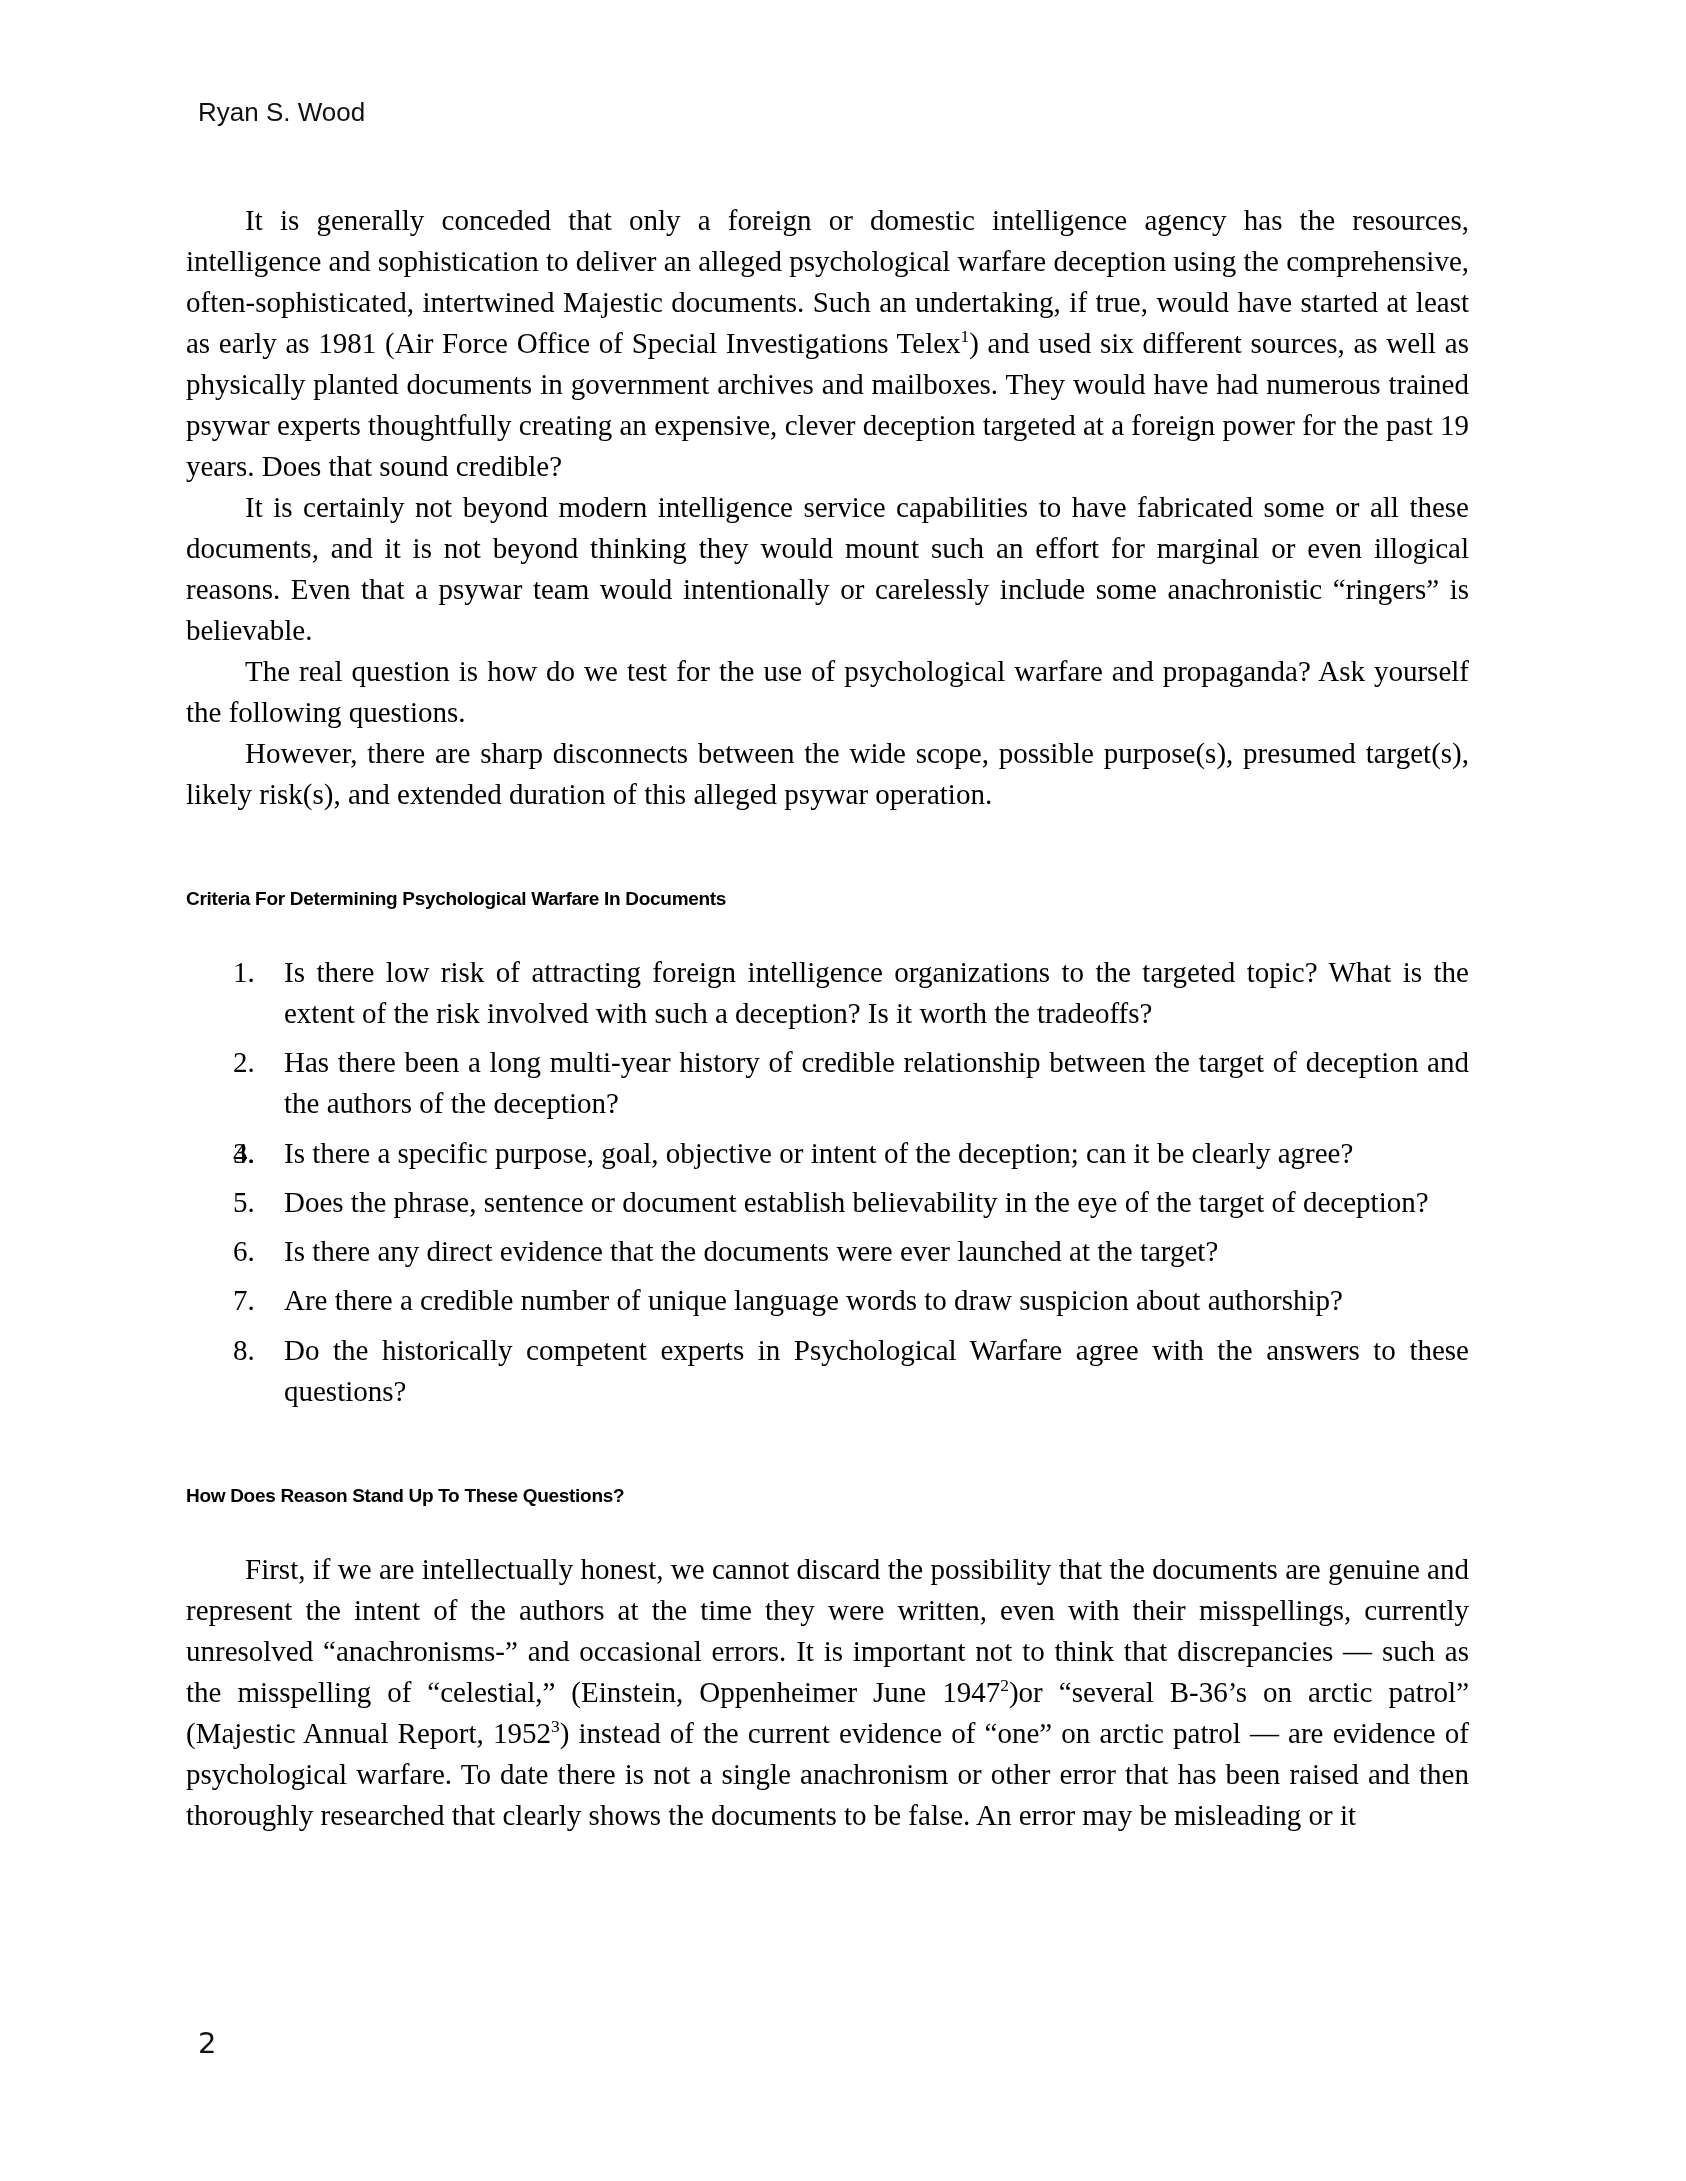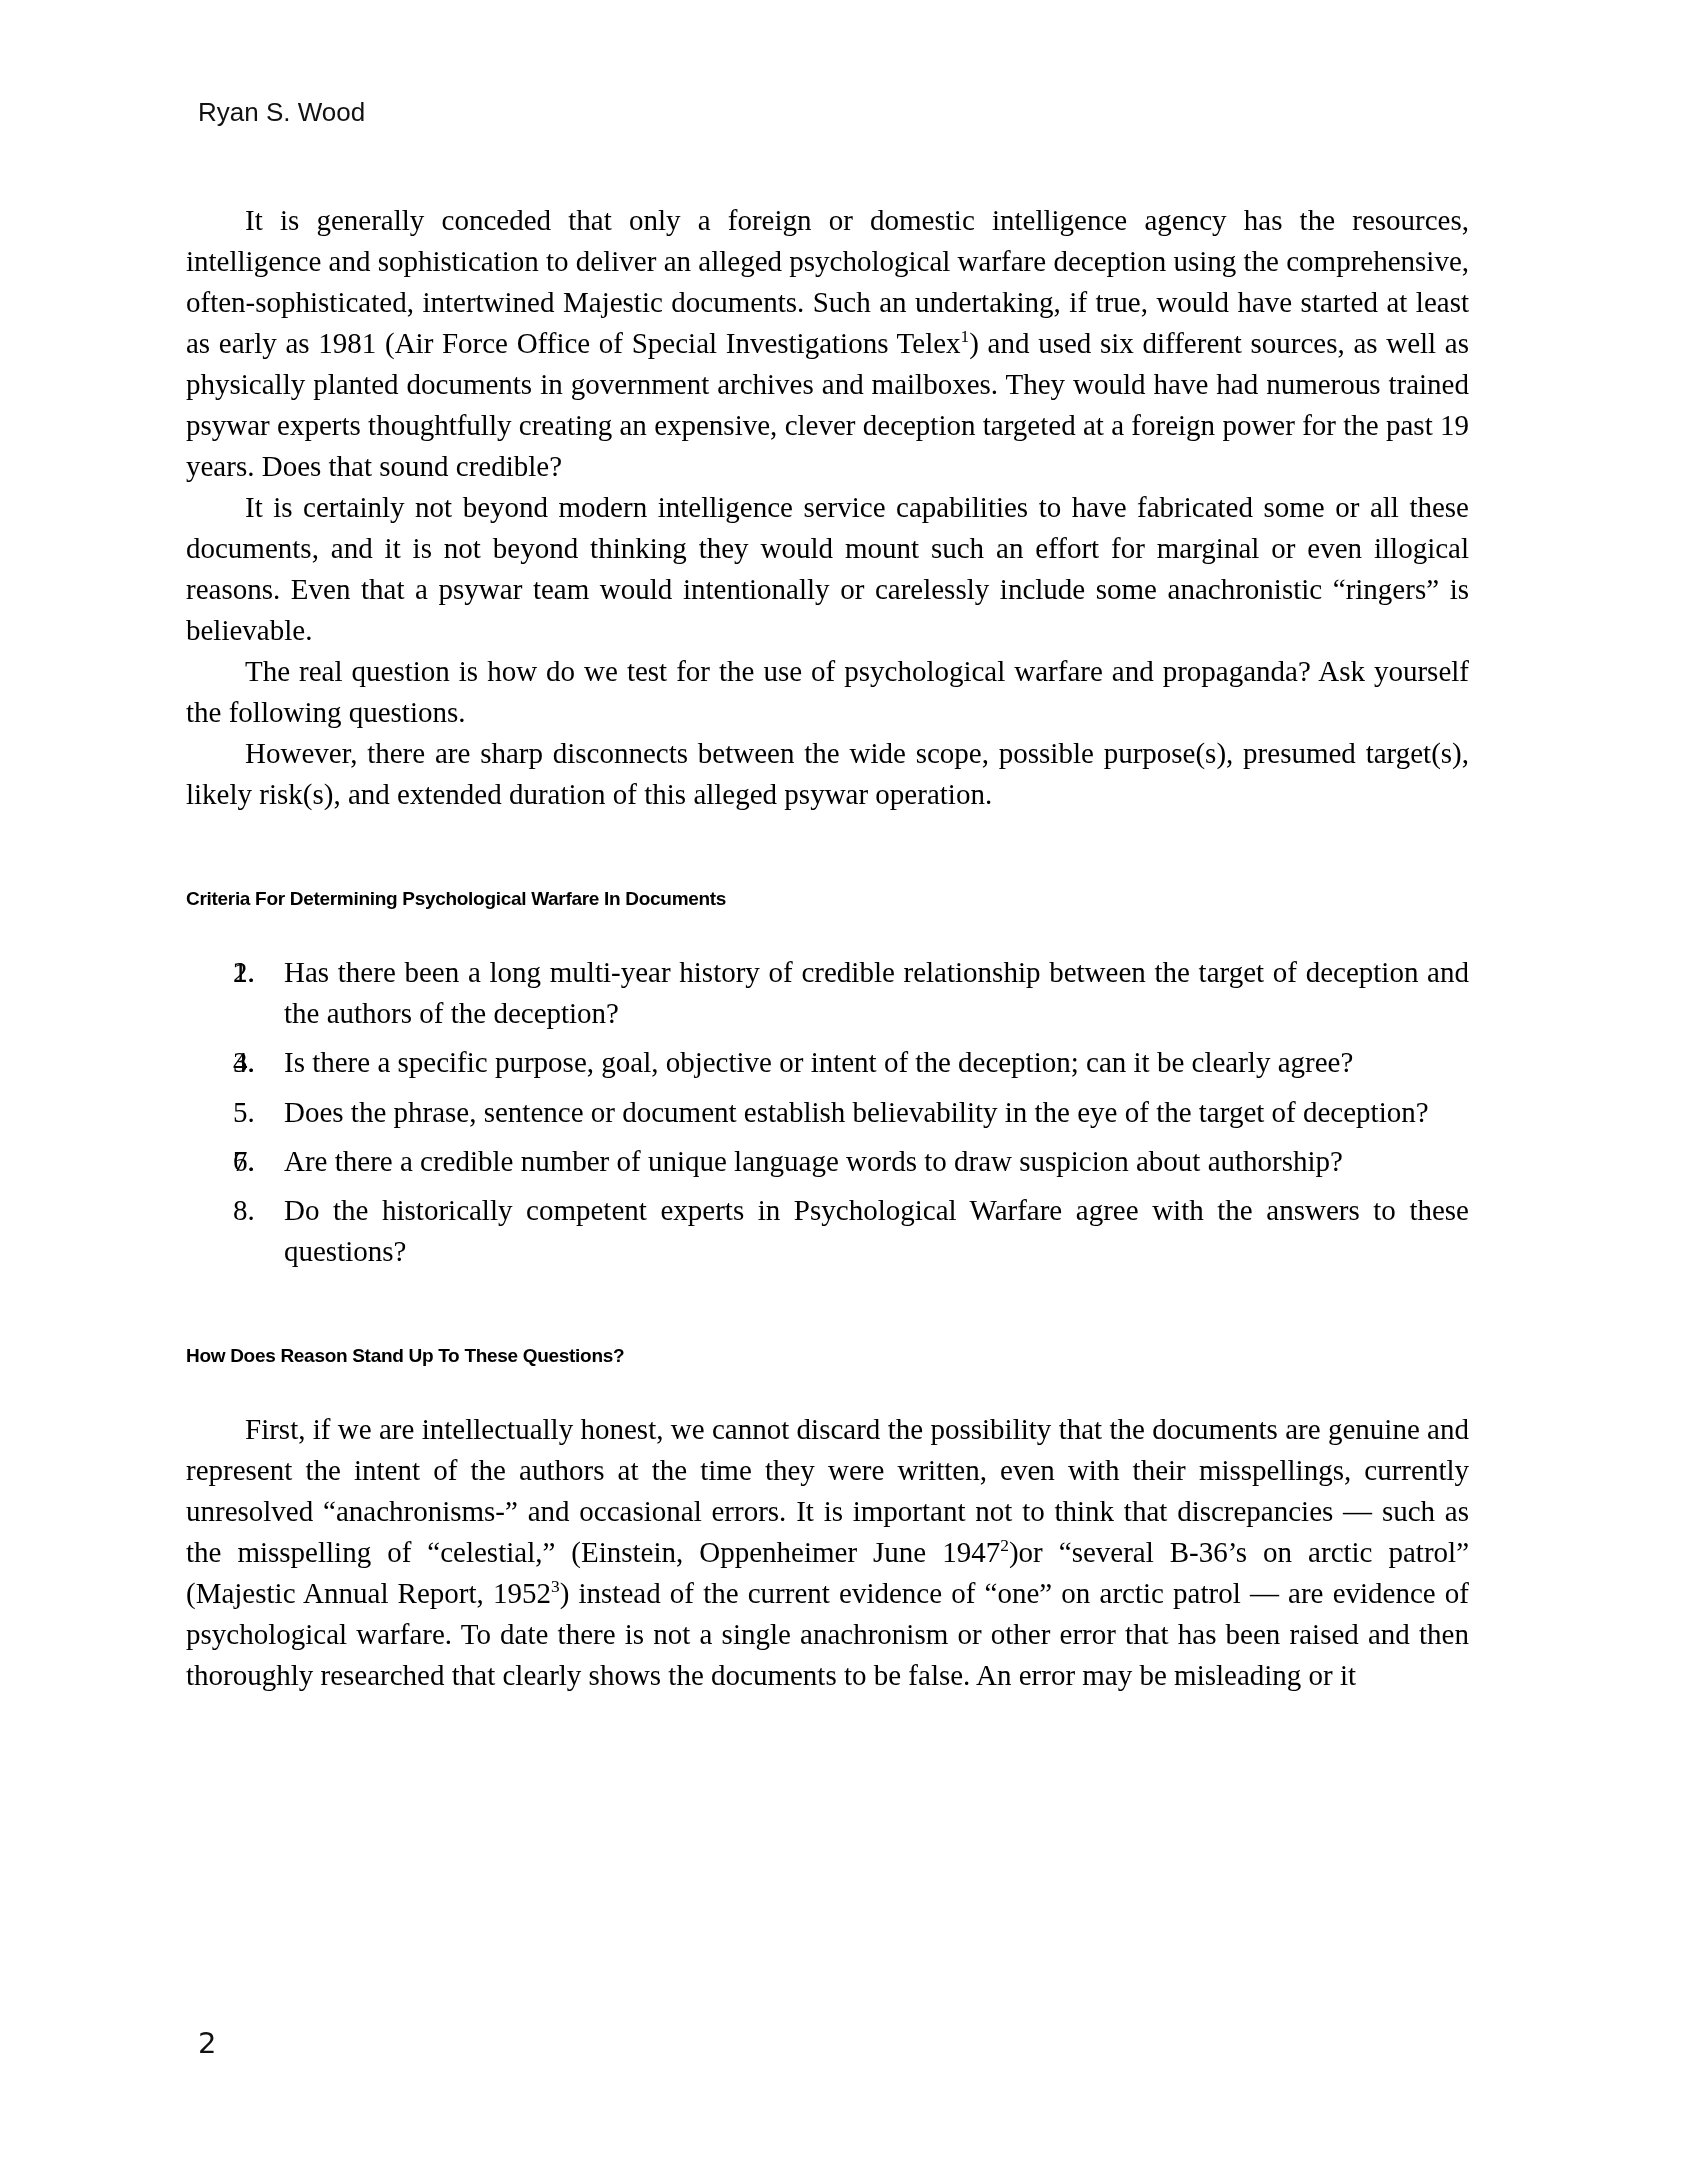--- a/index.html
+++ b/index.html
@@ -33,26 +33,26 @@
 <div class="header">Ryan S. Wood</div>
 
 <div class="content">
   <p><span>It is generally conceded that only a foreign or domestic intelligence agency has the resources, intelligence and sophistication to deliver an alleged psychological warfare deception using the comprehensive, often-sophisticated, intertwined Majestic documents. Such an undertaking, if true, would have started at least as early as 1981 (Air Force Office of Special Investigations Telex</span><sup>1</sup><span>) and used six different sources, as well as physically planted documents in government archives and mailboxes. They would have had numerous trained psywar experts thoughtfully creating an expensive, clever deception targeted at a foreign power for the past 19 years. Does that sound credible?</span></p>
   <p>It is certainly not beyond modern intelligence service capabilities to have fabricated some or all these documents, and it is not beyond thinking they would mount such an effort for marginal or even illogical reasons. Even that a psywar team would intentionally or carelessly include some anachronistic “ringers” is believable.</p>
   <p>The real question is how do we test for the use of psychological warfare and propaganda? Ask yourself the following questions.</p>
   <p>However, there are sharp disconnects between the wide scope, possible purpose(s), presumed target(s), likely risk(s), and extended duration of this alleged psywar operation.</p>
 
   <h2>Criteria For Determining Psychological Warfare In Documents</h2>
   <ol class="criteria">
-    <li><span class="num">1.</span></li>
+    <li><span class="num">1.</span><span>Is there low risk of attracting foreign intelligence organizations to the targeted topic? What is the extent of the risk involved with such a deception? Is it worth the tradeoffs?</span></li>
     <li><span class="num">2.</span><span>Has there been a long multi-year history of credible relationship between the target of deception and the authors of the deception?</span></li>
     <li><span class="num">3.</span></li>
     <li><span class="num">4.</span><span>Is there a specific purpose, goal, objective or intent of the deception; can it be clearly agree?</span></li>
     <li><span class="num">5.</span><span>Does the phrase, sentence or document establish believability in the eye of the target of deception?</span></li>
-    <li><span class="num">6.</span></li>
+    <li><span class="num">6.</span><span>Is there any direct evidence that the documents were ever launched at the target?</span></li>
     <li><span class="num">7.</span><span>Are there a credible number of unique language words to draw suspicion about authorship?</span></li>
     <li><span class="num">8.</span><span>Do the historically competent experts in Psychological Warfare agree with the answers to these questions?</span></li>
   </ol>
 
   <h2>How Does Reason Stand Up To These Questions?</h2>
   <p class="after-h2"><span>First, if we are intellectually honest, we cannot discard the possibility that the documents are genuine and represent the intent of the authors at the time they were written, even with their misspellings, currently unresolved “anachronisms-” and occasional errors. It is important not to think that discrepancies — such as the misspelling of “celestial,” (Einstein, Oppenheimer June 1947</span><sup>2</sup><span>)or “several B-36’s on arctic patrol” (Majestic Annual Report, 1952</span><sup>3</sup><span>) instead of the current evidence of “one” on arctic patrol — are evidence of psychological warfare. To date there is not a single anachronism or other error that has been raised and then thoroughly researched that clearly shows the documents to be false. An error may be misleading or it</span></p>
 </div>
 
 <div class="pagenum">2</div>
 

